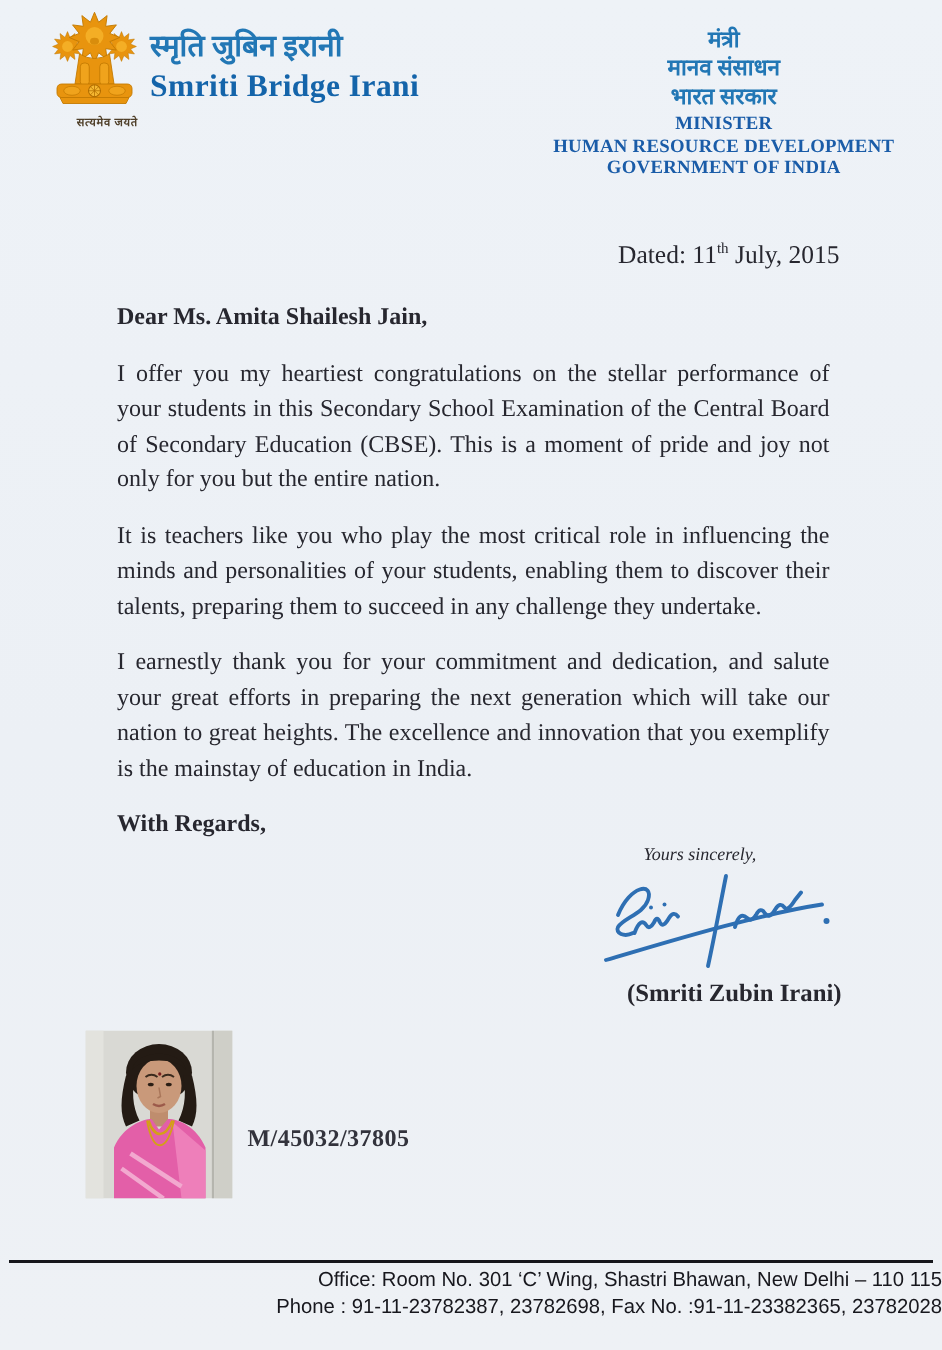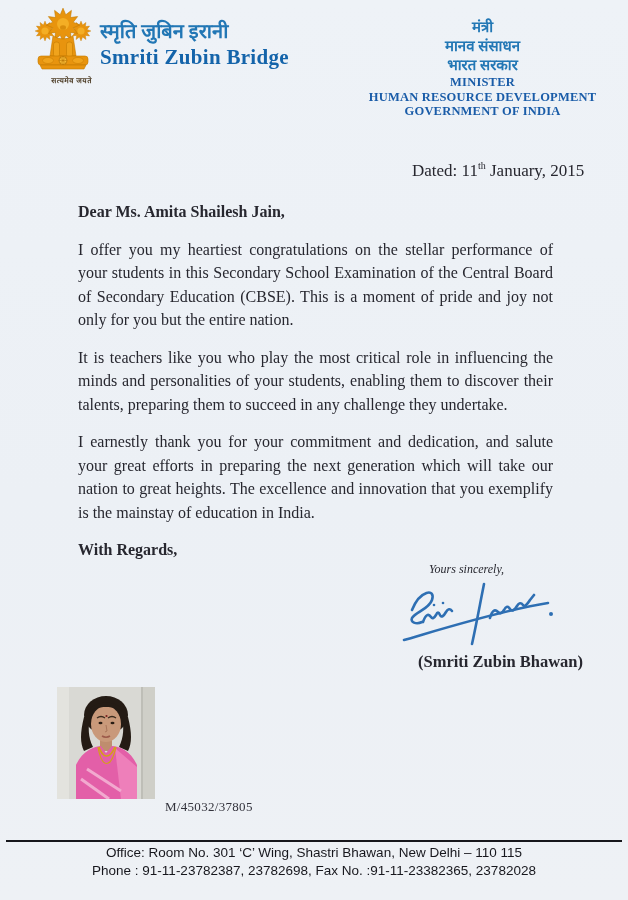--- a/index.html
+++ b/index.html
@@ -27,24 +27,24 @@
   .body-text{left:78px; top:200px; width:475px; font-size:16px; line-height:23.5px; text-align:justify;}
   .body-text p{margin:0 0 14px 0;}
   .bold{font-weight:bold;}
   
   .sincerely{left:429px; top:562px; font-size:12px;font-style:italic;}
   .signature-svg{left:396px; top:580px;}
   .sig-name{left:418px; top:652px; font-size:16.5px; font-weight:bold;}
   
   .photo{left:57px; top:687px; width:98px; height:112px;}
   .address{left:165px; top:687px; font-size:16px; line-height:21px;}
-  .ref-number{left:165px; top:799px; font-size:13px; font-weight:normal; letter-spacing:.3px; color:#33333c;}
+  .ref-number{left:165px; top:751px; font-size:16px; font-weight:bold; letter-spacing:.3px; color:#33333c;}
   
   .footer-rule{left:6px; top:840px; width:616px; height:2px; background:#17171c;}
-  .footer-line{left:0; width:628px; text-align:center; font-family:"Liberation Sans", sans-serif; font-size:13.5px; color:#17171d;}
+  .footer-line{left:0; width:628px; text-align:right; font-family:"Liberation Sans", sans-serif; font-size:13.5px; color:#17171d;}
   .footer-1{top:845px;}
   .footer-2{top:863px;}
 </style>
 </head>
 <body>
 
 <div class="page">
 
   <div class="abs emblem-wrap">
     <span>
@@ -75,34 +75,34 @@
           <line x1="26.2" y1="49.7" x2="31.8" y2="55.3"></line>
           <line x1="31.8" y1="49.7" x2="26.2" y2="55.3"></line>
         </g>
       </svg>
     </span>
     <div class="emblem-motto">सत्यमेव जयते</div>
   </div>
 
   <div class="abs sender">
     <div class="sender-hi">स्मृति जुबिन इरानी</div>
-    <div class="sender-en">Smriti Zubin Bridge</div>
+    <div class="sender-en">Smriti Bridge Irani</div>
   </div>
 
   <div class="abs office">
     <div class="office-hi">मंत्री</div>
     <div class="office-hi">मानव संसाधन</div>
     <div class="office-hi">भारत सरकार</div>
     <div class="office-en">MINISTER</div>
     <div class="office-en">HUMAN RESOURCE DEVELOPMENT</div>
     <div class="office-en">GOVERNMENT OF INDIA</div>
   </div>
 
   <div class="abs date">
-    <span>Dated: 11</span><sup>th</sup><span> January, 2015</span>
+    <span>Dated: 11</span><sup>th</sup><span> July, 2015</span>
   </div>
 
   <div class="abs body-text">
     <p class="bold">Dear Ms. Amita Shailesh Jain,</p>
     <p>I offer you my heartiest congratulations on the stellar performance of your students in this Secondary School Examination of the Central Board of Secondary Education (CBSE). This is a moment of pride and joy not only for you but the entire nation.</p>
     <p>It is teachers like you who play the most critical role in influencing the minds and personalities of your students, enabling them to discover their talents, preparing them to succeed in any challenge they undertake.</p>
     <p>I earnestly thank you for your commitment and dedication, and salute your great efforts in preparing the next generation which will take our nation to great heights. The excellence and innovation that you exemplify is the mainstay of education in India.</p>
     <p class="bold">With Regards,</p>
   </div>
 
@@ -116,21 +116,21 @@
         <circle cx="38" cy="25" r="1.3" fill="#2e6fb3" stroke="none"></circle>
         <circle cx="47" cy="23" r="1.3" fill="#2e6fb3" stroke="none"></circle>
         <path d="M88,4 C84,24 80,46 76,64"></path>
         <path d="M94,38 q3,-11 8,-6 q3,3 6,-2 q3,-6 6,-1 q3,4 7,-3 q3,-5 6,-1 q2,3 7,-5 l4,-5"></path>
         <path d="M8,60 C36,52 106,30 152,23"></path>
         <circle cx="155" cy="34" r="2" fill="#2e6fb3" stroke="none"></circle>
       </g>
     </svg>
   </div>
 
-  <div class="abs sig-name">(Smriti Zubin Bhawan)</div>
+  <div class="abs sig-name">(Smriti Zubin Irani)</div>
 
   <div class="abs photo">
     <svg width="98" height="112" viewBox="0 0 98 112">
       <rect width="98" height="112" fill="#d9d9d4"></rect>
       <rect width="12" height="112" fill="#e3e3de"></rect>
       <rect x="86" width="12" height="112" fill="#cfcfc8"></rect>
       <line x1="85" y1="0" x2="85" y2="112" stroke="#b5b5ae" stroke-width="1.5"></line>
       <ellipse cx="49" cy="28" rx="22" ry="19" fill="#241b14"></ellipse>
       <path d="M27,30 C23,46 23,56 27,64 L36,60 C31,50 31,40 33,30 Z" fill="#241b14"></path>
       <path d="M71,30 C75,46 75,56 71,64 L62,60 C67,50 67,40 65,30 Z" fill="#241b14"></path>

